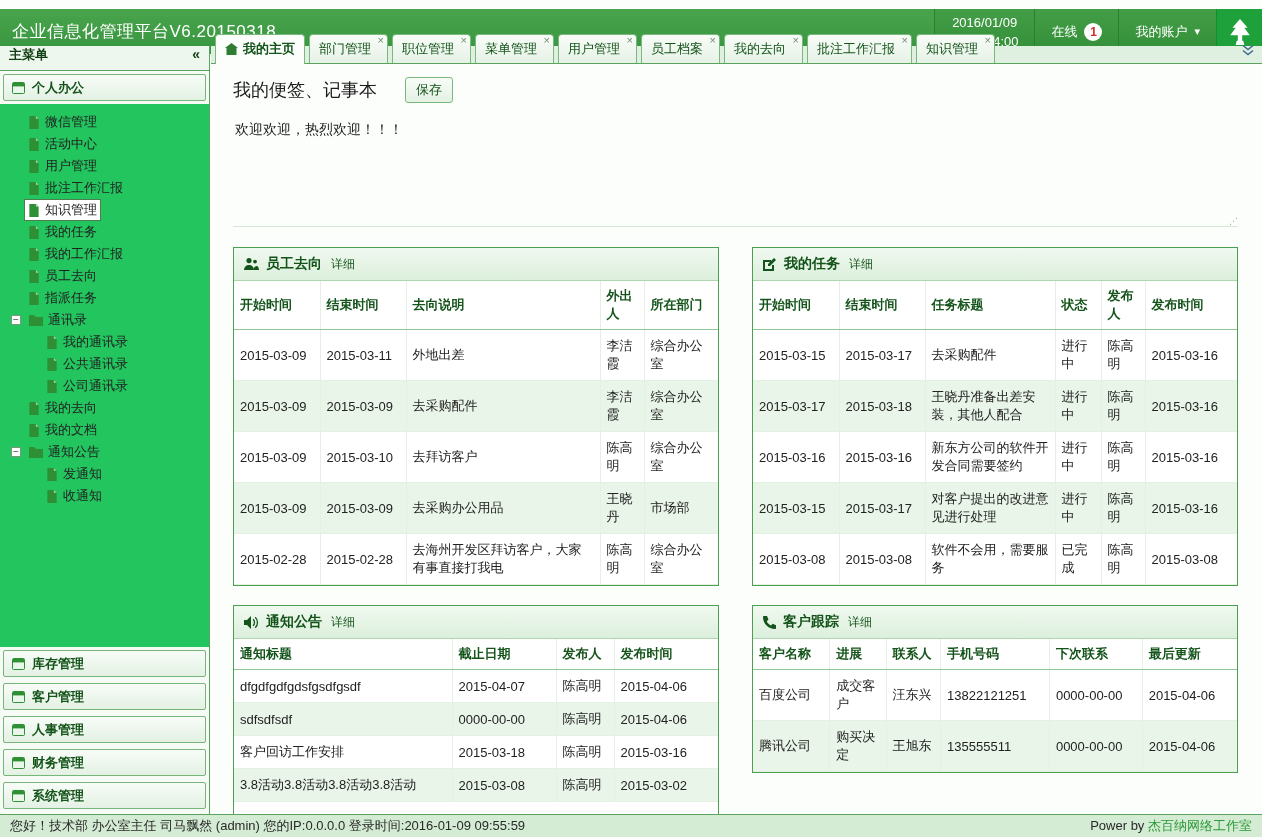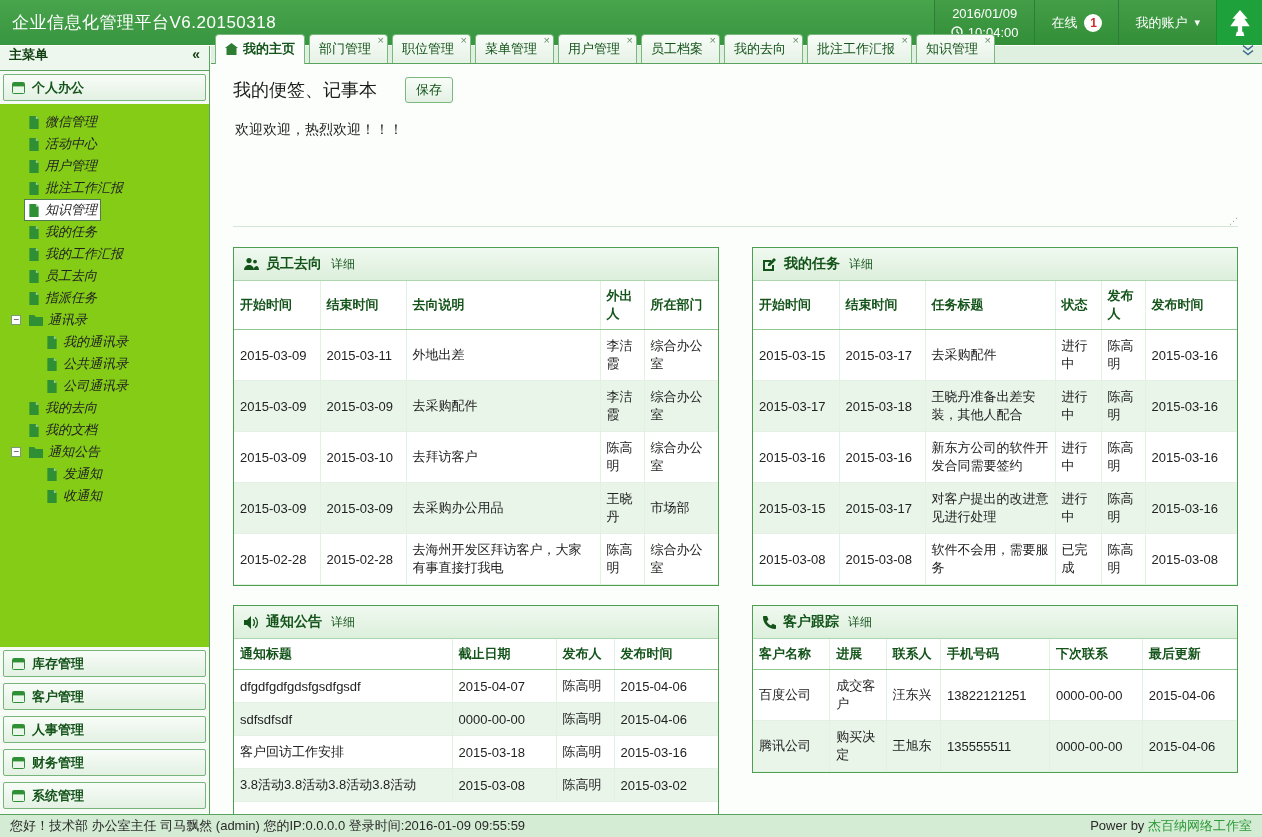--- a/index.html
+++ b/index.html
@@ -2,21 +2,21 @@
 <html><head>
 <meta charset="utf-8">
 <style>
   * { margin:0; padding:0; box-sizing:border-box; }
   html,body { width:1262px; height:837px; }
   body {
     font-family:"Liberation Sans","DejaVu Sans",sans-serif;
     background:#fcfefc; position:relative; overflow:hidden; font-size:13px; color:#222;
   }
   
-  .header { position:absolute; top:0; left:0; right:0; height:45px;
+  .header { position:absolute; top:9px; left:0; right:0; height:45px;
     background:linear-gradient(#48a54c,#389540); display:flex; align-items:stretch; color:#fff; }
   .header-title { flex:1; display:flex; align-items:center; padding-left:12px; font-size:17px; letter-spacing:.5px; }
   .header-block { border-left:1px solid #2e7d34; display:flex; flex-direction:column;
     justify-content:center; align-items:center; padding:0 16px; font-size:13px;
     background:linear-gradient(#439e47,#338e38); cursor:default; }
   .header-block.clickable { cursor:pointer; }
   .dt-line { display:flex; align-items:center; gap:5px; line-height:19px; }
   .badge { display:inline-flex; align-items:center; justify-content:center; width:18px; height:18px;
     border-radius:50%; background:#fff; color:#cf2b2b; font-weight:bold; font-size:12px; margin-left:7px; }
   .online-row, .account-row { display:flex; align-items:center; }
@@ -25,21 +25,21 @@
     display:flex; align-items:center; justify-content:center; cursor:pointer; }
   
   .sidebar { position:absolute; left:0; top:46px; width:210px; bottom:23px;
     background:#f6fbf6; border-right:1px solid #5aa35e; display:flex; flex-direction:column; }
   .sidebar-title { height:25px; flex:none; display:flex; align-items:flex-start; justify-content:space-between;
     padding:0 9px; font-weight:bold; color:#123f12; border-bottom:1px solid #5aa35e; background:#edf7ed; }
   .collapse-icon { cursor:pointer; font-size:14px; color:#123f12; }
   .accordion-header { margin:3px; border:1px solid #77b57b; border-radius:2px; flex:none;
     background:linear-gradient(#f8fcf8,#e3f1e3); height:27px; display:flex; align-items:center; gap:7px;
     padding:0 8px; color:#14541a; font-weight:bold; cursor:pointer; }
-  .tree { flex:1; overflow:hidden; background:#84cc16; padding:7px 0 4px;font-style:italic; }
+  .tree { flex:1; overflow:hidden; background:#22c55e; padding:7px 0 4px; }
   .tree-item { display:flex; align-items:center; padding:1px 0 1px 24px; height:22px; cursor:pointer; color:#222; }
   .tree-item.folder { padding-left:11px; }
   .tree-item.child { padding-left:42px; }
   .minus-box { width:10px; height:10px; border:1px solid #7a9a7a; background:#fff; color:#444;
     font-size:10px; line-height:8px; text-align:center; margin-right:4px; flex:none; }
   .item-inner { display:inline-flex; align-items:center; gap:5px; padding:1px 3px; border:1px solid transparent; }
   .item-inner.selected { border-color:#4f7d4f; background:#fff; }
   .t-icon, .m-icon, .p-icon { display:inline-flex; align-items:center; }
   .accordion-bottom { flex:none; padding:0 0 2px; display:flex; flex-direction:column; }
   

